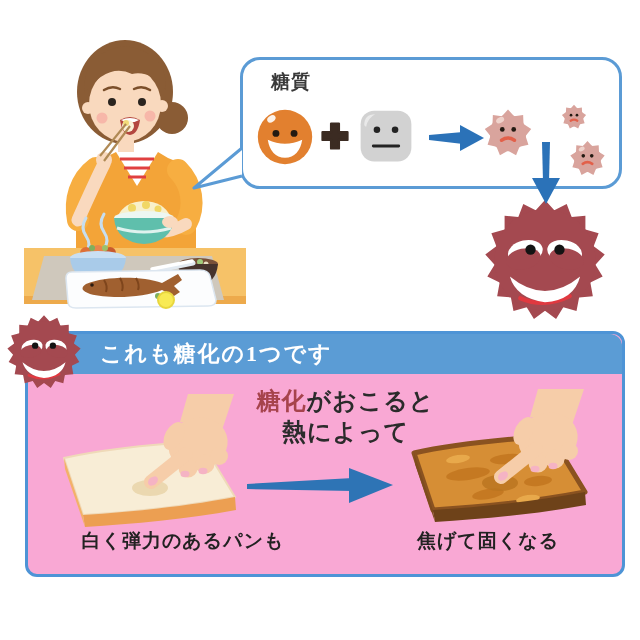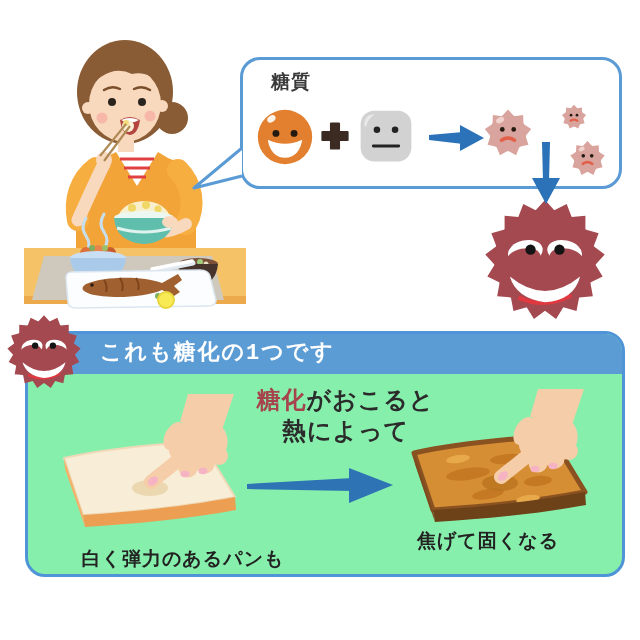--- a/index.html
+++ b/index.html
@@ -1,18 +1,18 @@
 <!DOCTYPE html>
 <html><head>
 <meta charset="utf-8">
 <style>
   html,body{margin:0;padding:0;background:#fff;}
   #canvas{
     position:relative;width:640px;height:640px;background:#ffffff;overflow:hidden;
-    font-family:Liberation Mono, monospace;
+    font-family:Liberation Serif, serif;
   }
   .abs{position:absolute;}
   
   .bubble{
     left:240px;top:57px;width:382px;height:132px;background:#fff;
     border:3px solid #5B9BD5;border-radius:20px;box-sizing:border-box;z-index:2;
   }
   .bubble-label{
     position:absolute;top:9px;font-size:19px;font-weight:600;color:#3a3a3a;
     text-align:center;white-space:nowrap;letter-spacing:1px;
@@ -20,39 +20,39 @@
   .bubble-tail{left:192px;top:146px;z-index:3;}
   
   .ages-text{
     left:358px;top:215px;width:122px;text-align:right;z-index:2;
     font-size:30px;font-weight:bold;color:#AF4D57;line-height:1.13;letter-spacing:1px;
   }
   .down-arrow{left:528px;top:140px;z-index:4;}
   .ages-char{left:483px;top:198px;z-index:2;}
   
   .info-box{
-    left:25px;top:331px;width:600px;height:246px;background:#86efac;
-    border:3px solid #4E94D6;border-radius:20px;box-sizing:border-box;overflow:hidden;z-index:1;
+    left:25px;top:331px;width:600px;height:246px;background:#f9a8d4;
+    border:3px solid #4E94D6;border-radius:12px;box-sizing:border-box;overflow:hidden;z-index:1;
   }
   .info-header{
     height:40px;background:#5B9CD5;border-radius:12px 12px 0 0;
     color:#fff;font-size:22px;font-weight:bold;line-height:40px;
     padding-left:72px;letter-spacing:2px;
   }
   .corner-mascot{left:6px;top:314px;z-index:6;}
   .heat-caption{
     left:205px;top:52px;width:225px;text-align:center;z-index:3;
     font-size:24px;font-weight:bold;color:#2b2b2b;line-height:1.3;letter-spacing:1px;
   }
   .heat-caption .hl{color:#A6434C;}
   .bread-label{
     position:absolute;top:194px;font-size:19px;font-weight:600;color:#222;
     text-align:center;letter-spacing:1px;white-space:nowrap;
   }
-  .bread-label.left{left:25px;width:260px;margin-top:18px;}
+  .bread-label.left{left:25px;width:260px;}
   .bread-label.right{left:330px;width:260px;}
   svg{display:block;}
 </style>
 </head>
 <body>
 
 <div id="canvas">
 
   <svg class="abs" style="left:20px;top:22px;" width="230" height="290" viewBox="0 0 230 290">
 

